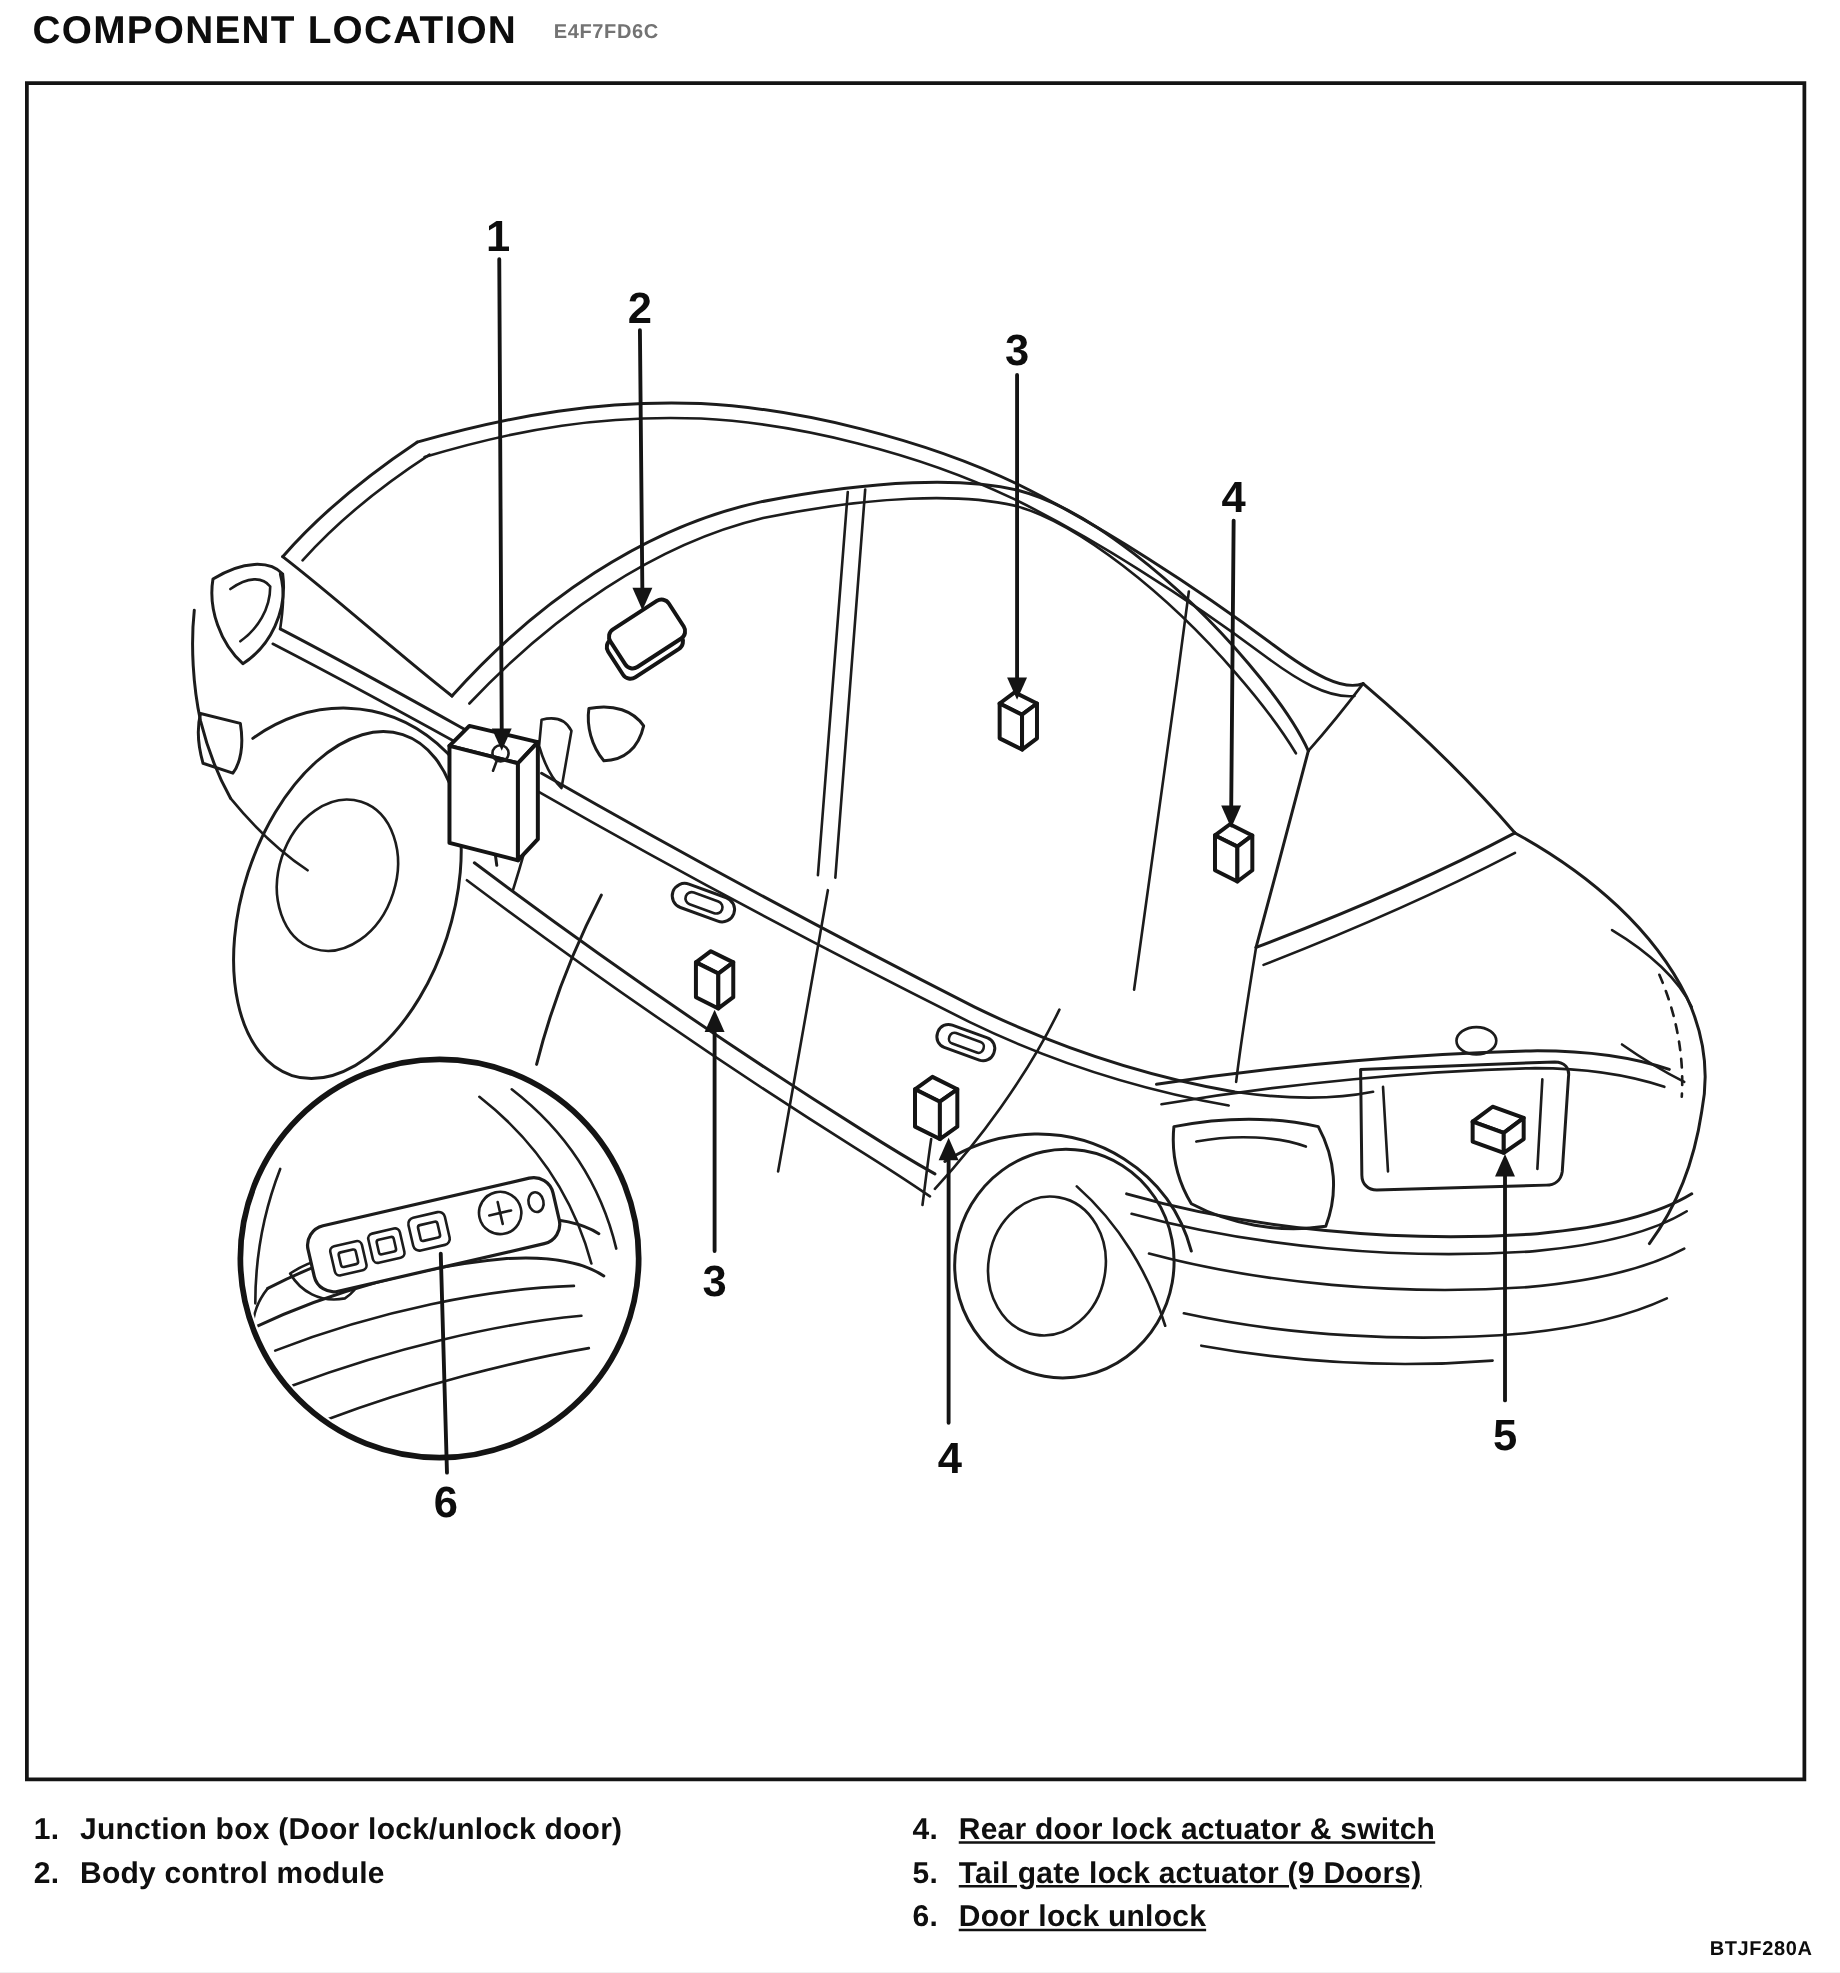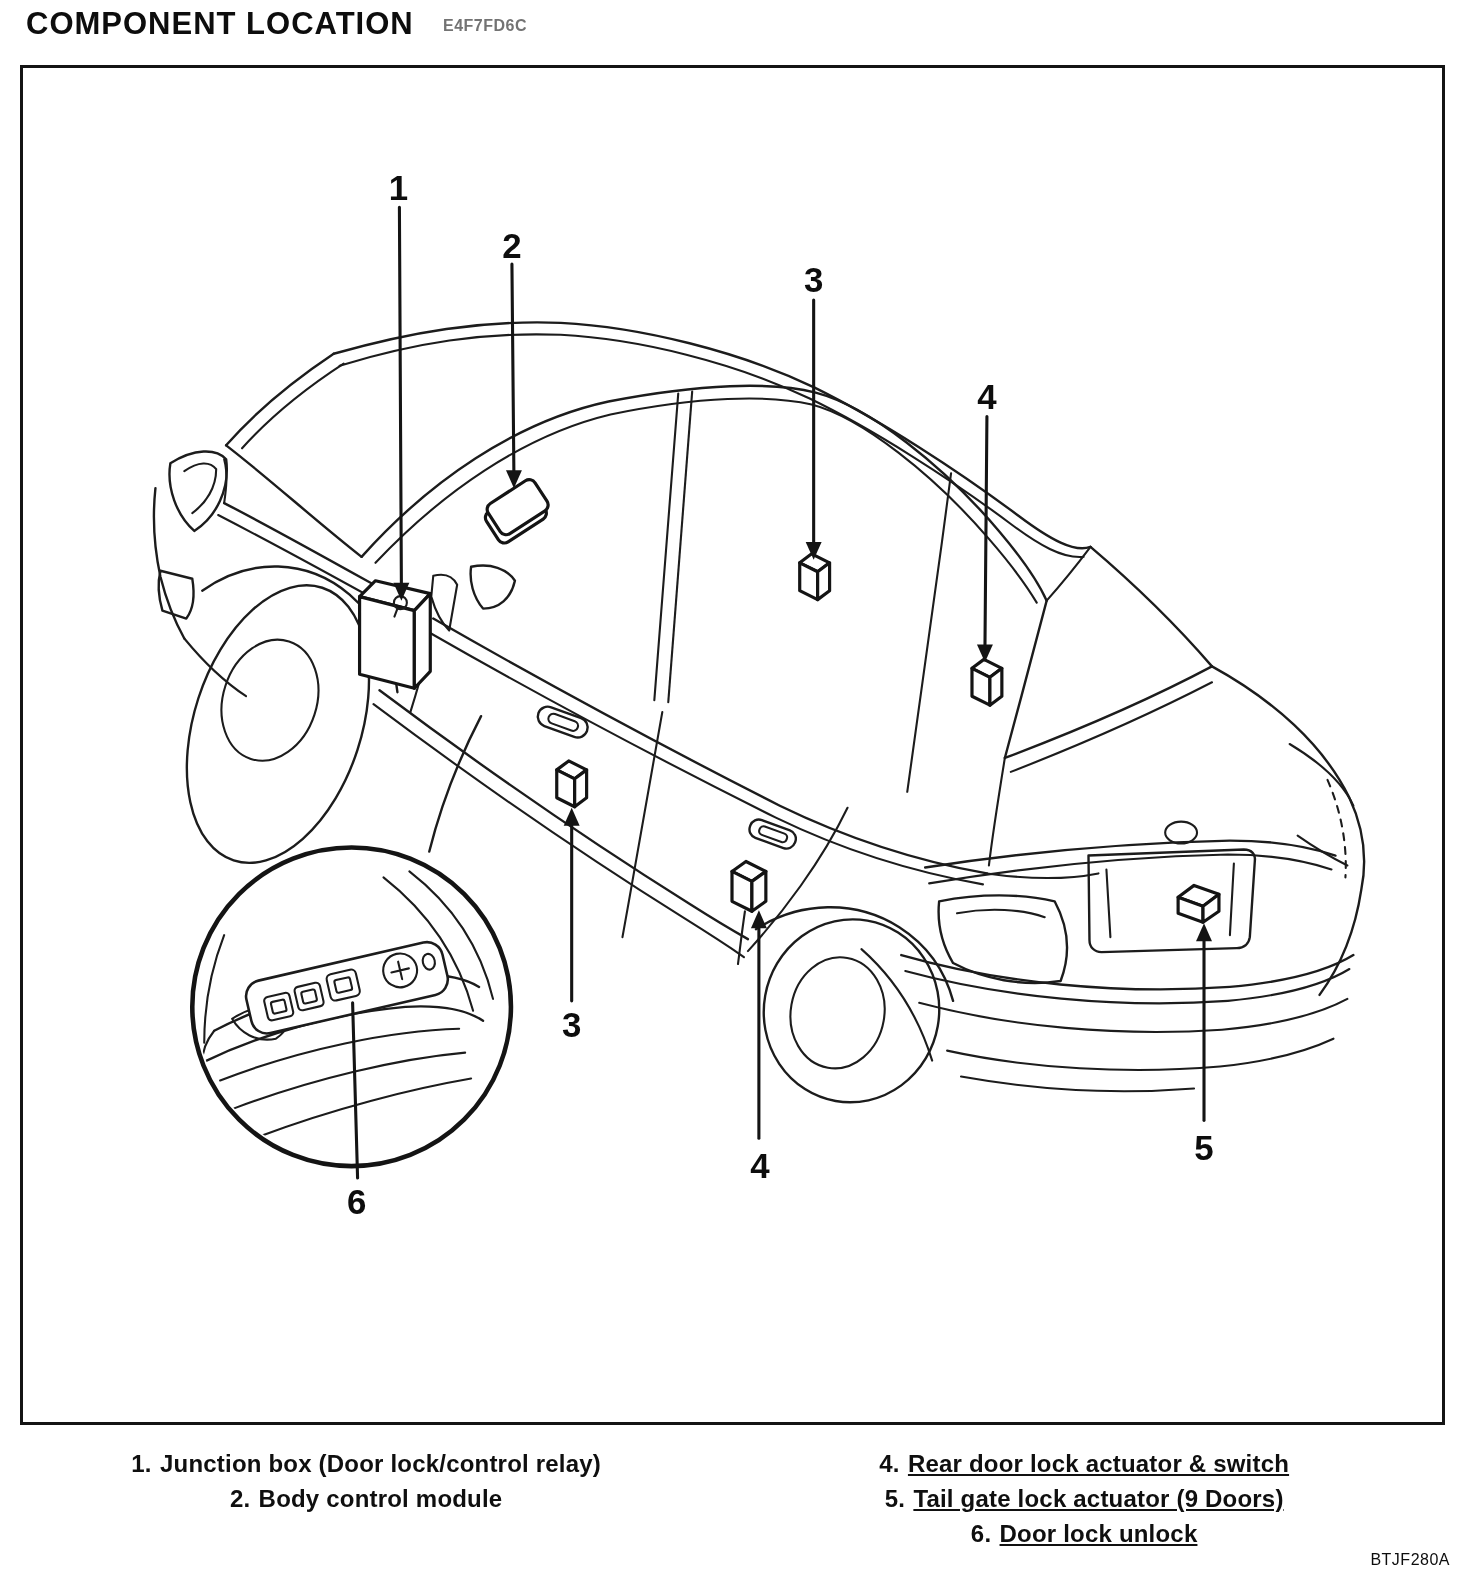--- a/index.html
+++ b/index.html
@@ -1,19 +1,19 @@
 <!DOCTYPE html>
 <html><head>
 <meta charset="utf-8">
 <style>
   html,body{margin:0;padding:0;background:#e8e8e8;}
   .page{
     position:relative;width:1472px;height:1578px;margin:0 auto;
     background:#ffffff;overflow:hidden;
-    font-family:"Liberation Sans", sans-serif;color:#111;text-align:center;
+    font-family:"Liberation Sans", sans-serif;color:#111;
   }
   .title{
     position:absolute;left:26px;top:6px;font-size:31px;font-weight:700;
     letter-spacing:1px;color:#0d0d0d;
   }
   .title-code{
     position:absolute;left:443px;top:17px;font-size:16px;font-weight:700;
     letter-spacing:.5px;color:#737373;
   }
   .frame{
@@ -21,21 +21,21 @@
     border:3px solid #141414;box-sizing:border-box;background:#fff;
   }
   .frame svg{position:absolute;left:0;top:0;width:100%;height:100%;}
   .legend-col{position:absolute;top:1446px;}
   .legend-col.left{left:27px;width:670px;}
   .legend-col.right{left:730px;width:700px;text-decoration:underline;}
   .lrow{height:35px;line-height:35px;font-size:24px;font-weight:700;
     letter-spacing:.2px;color:#0f0f0f;white-space:nowrap;}
   .lnum{display:inline-block;width:37px;}
   .fig-code{
-    position:absolute;right:22px;top:1551px;font-size:16px;font-weight:400;
+    position:absolute;right:22px;top:1551px;font-size:16px;font-weight:700;
     letter-spacing:.5px;color:#0d0d0d;
   }
   
   .ln{fill:none;stroke:#1c1c1c;stroke-width:2.4;stroke-linecap:round;stroke-linejoin:round;}
   .ln2{fill:none;stroke:#1c1c1c;stroke-width:2.1;stroke-linecap:round;stroke-linejoin:round;}
   .box{fill:#ffffff;stroke:#141414;stroke-width:3.2;stroke-linejoin:round;}
   .leader{fill:none;stroke:#141414;stroke-width:3.1;stroke-linecap:round;}
   .ah{fill:#141414;stroke:none;}
   .callout{font-family:"Liberation Sans",sans-serif;font-size:35px;font-weight:700;fill:#0d0d0d;text-anchor:middle;}
 </style>
@@ -253,21 +253,21 @@
         <text class="callout" x="988" y="408">4</text>
         <text class="callout" x="571" y="1038">3</text>
         <text class="callout" x="760" y="1180">4</text>
         <text class="callout" x="1206" y="1162">5</text>
         <text class="callout" x="355" y="1216">6</text>
       </g>
     </svg>
   </div>
 
   <div class="legend-col left">
-    <div class="lrow"><span class="lnum">1.</span><span>Junction box (Door lock/control relay)</span></div>
+    <div class="lrow"><span class="lnum">1.</span><span>Junction box (Door lock/unlock door)</span></div>
     <div class="lrow"><span class="lnum">2.</span><span>Body control module</span></div>
   </div>
   <div class="legend-col right">
     <div class="lrow"><span class="lnum">4.</span><span>Rear door lock actuator &amp; switch</span></div>
     <div class="lrow"><span class="lnum">5.</span><span>Tail gate lock actuator (9 Doors)</span></div>
     <div class="lrow"><span class="lnum">6.</span><span>Door lock unlock</span></div>
   </div>
 
   <div class="fig-code">BTJF280A</div>
 

